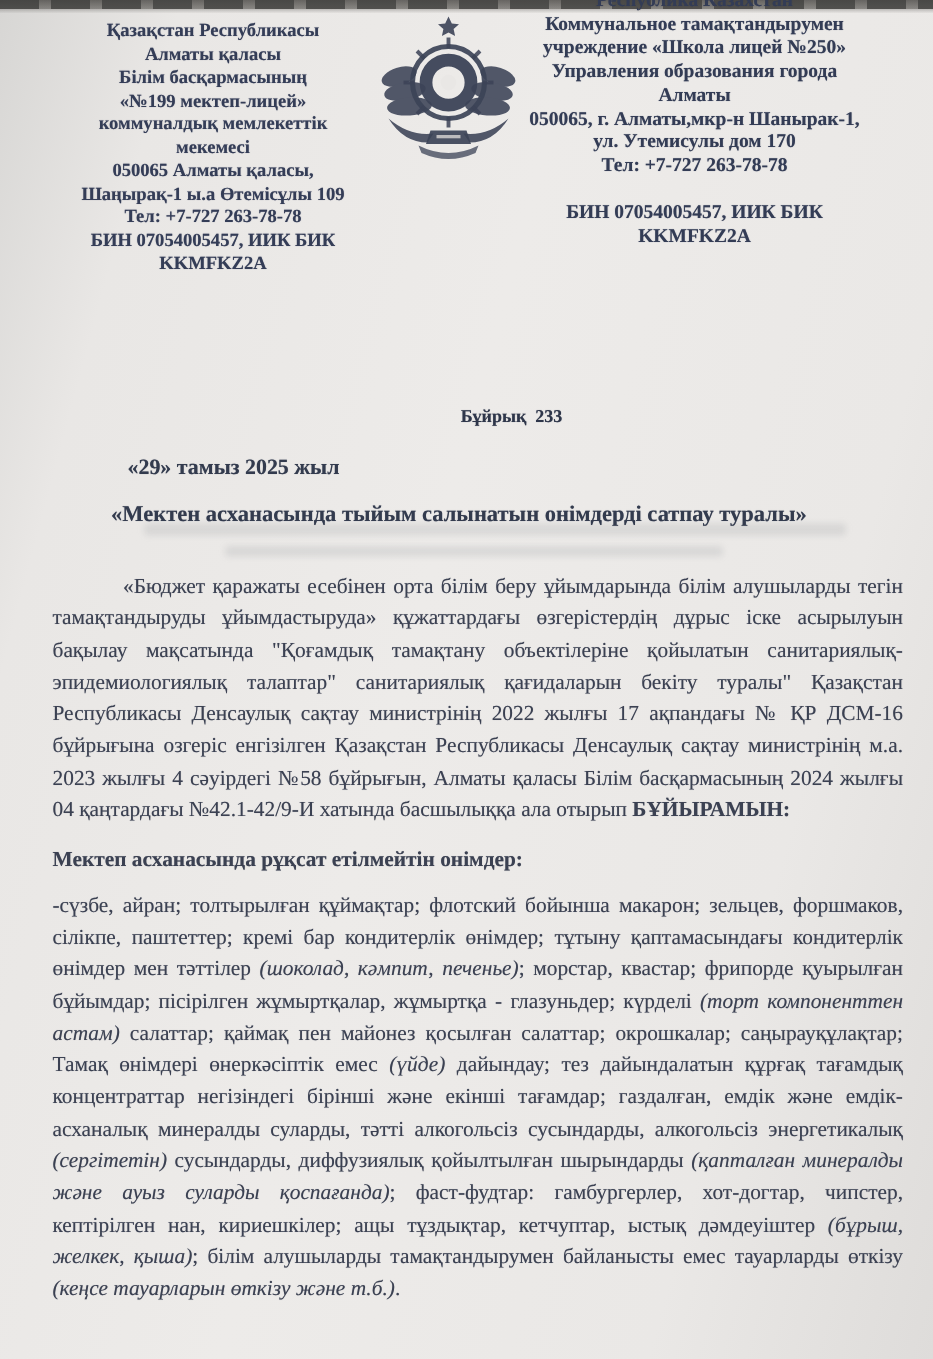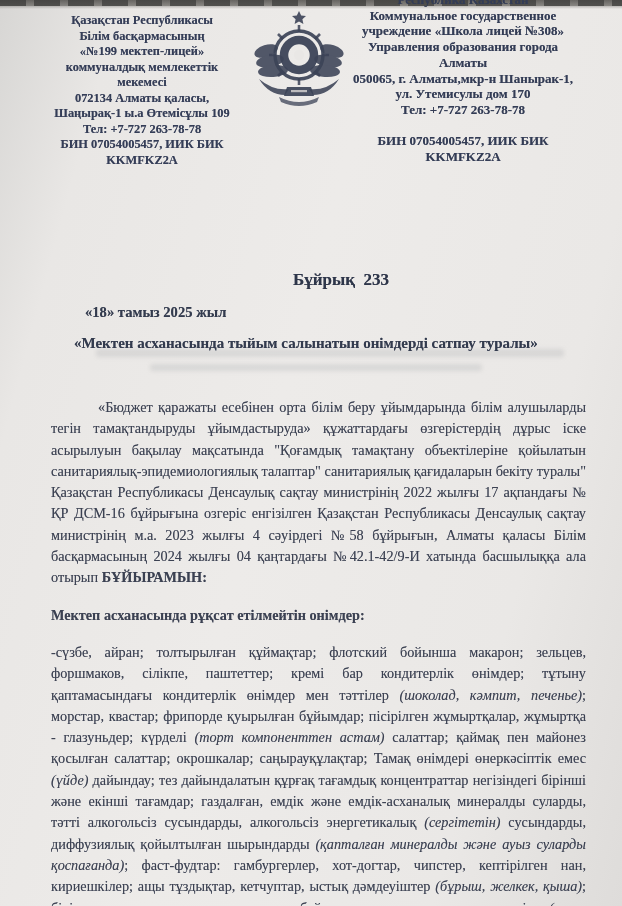--- a/index.html
+++ b/index.html
@@ -26,53 +26,54 @@
     font-weight:bold;font-size:13px;line-height:15.7px;color:#333c55;
     text-shadow:0 0 .6px rgba(51,60,85,.55);}
   .hdr-emblem{position:absolute;top:9px;left:249px;width:100px;height:106px;}
   .hline{white-space:nowrap;}
   
   .ghost{position:absolute;background:rgba(120,122,130,.16);filter:blur(2.2px);border-radius:3px;}
   .g1{top:349px;left:96px;width:468px;height:8px;}
   .g2{top:364px;left:150px;width:332px;height:7px;}
   
   .order-no{position:absolute;top:270px;left:60px;width:calc(100% - 60px);text-align:center;
-    font-weight:bold;font-size:17px;color:#2e364a;white-space:pre;
+    font-weight:bold;font-size:12px;color:#2e364a;white-space:pre;
     text-shadow:0 0 .5px rgba(46,54,74,.6);}
   .order-date{position:absolute;top:304px;left:85px;font-weight:bold;font-size:14.6px;color:#333b4e;
     text-shadow:0 0 .5px rgba(51,59,78,.55);}
   .order-subject{position:absolute;top:335px;left:74px;font-weight:bold;font-size:15px;color:#333b4e;
     white-space:nowrap;text-shadow:0 0 .5px rgba(51,59,78,.55);}
   
   .content{position:absolute;top:381px;left:35px;width:567px;
     font-size:14.25px;line-height:21.3px;text-align:justify;color:#3b4152;
     text-shadow:0 0 .5px rgba(59,65,82,.45);}
-  .content p{margin:16px;}
+  .content p{margin:0;}
   .intro{text-indent:47px;}
   .sec-head{font-weight:bold;margin-top:12px !important;}
   .list-head{font-weight:bold;margin-top:23px !important;}
   .list-body{margin-top:9px !important;}
   .it{font-style:italic;}
   .bd{font-weight:bold;}
   .emb{display:block;}
 </style>
 </head>
 <body>
 
 <div class="sheet">
 
   <div class="scan-edge-top"></div>
 
   <div class="hdr-left">
       <div class="hline">Қазақстан Республикасы</div>
+      <div class="hline">Алматы қаласы</div>
       <div class="hline">Білім басқармасының</div>
       <div class="hline">«№199 мектеп-лицей»</div>
       <div class="hline">коммуналдық мемлекеттік</div>
       <div class="hline">мекемесі</div>
-      <div class="hline">072134 Алматы қаласы,</div>
+      <div class="hline">050065 Алматы қаласы,</div>
       <div class="hline">Шаңырақ-1 ы.а Өтемісұлы 109</div>
       <div class="hline">Тел: +7-727 263-78-78</div>
       <div class="hline">БИН 07054005457, ИИК БИК</div>
       <div class="hline">KKMFKZ2A</div>
     </div>
 
   <div class="hdr-emblem">
     <svg class="emb" width="100" height="106" viewBox="0 0 100 106" xmlns="http://www.w3.org/2000/svg">
       <g fill="#3c4357" stroke="#3c4357">
 
@@ -108,38 +109,38 @@
 
         <path d="M38 78 h24 l3 9 h-30z" stroke="none" opacity=".92"></path>
         <rect x="42" y="81" width="16" height="2.2" fill="#d9d7d5" stroke="none" opacity=".8"></rect>
         <path d="M30 88 q20 10 40 0 l-2 5 q-18 8 -36 0z" stroke="none" opacity=".75"></path>
       </g>
     </svg>
   </div>
 
   <div class="hdr-right">
       <div class="hline">Республика Казахстан</div>
-      <div class="hline">Коммунальное государственное</div>
-      <div class="hline">учреждение «Школа лицей №308»</div>
+      <div class="hline">Коммунальное тамақтандырумен</div>
+      <div class="hline">учреждение «Школа лицей №250»</div>
       <div class="hline">Управления образования города</div>
       <div class="hline">Алматы</div>
       <div class="hline">050065, г. Алматы,мкр-н Шанырак-1,</div>
       <div class="hline">ул. Утемисулы дом 170</div>
       <div class="hline">Тел: +7-727 263-78-78</div>
       <div class="hline">&nbsp;</div>
       <div class="hline">БИН 07054005457, ИИК БИК</div>
       <div class="hline">KKMFKZ2A</div>
     </div>
 
   <div class="ghost g1"></div>
   <div class="ghost g2"></div>
 
   <div class="order-no">Бұйрық  233</div>
 
-  <div class="order-date">«18» тамыз 2025 жыл</div>
+  <div class="order-date">«29» тамыз 2025 жыл</div>
 
   <div class="order-subject">«Мектен асханасында тыйым салынатын онімдерді сатпау туралы»</div>
 
   <div class="content">
     <p class="intro"><span>«Бюджет қаражаты есебінен орта білім беру ұйымдарында білім алушыларды тегін тамақтандыруды ұйымдастыруда» құжаттардағы өзгерістердің дұрыс іске асырылуын бақылау мақсатында "Қоғамдық тамақтану объектілеріне қойылатын санитариялық-эпидемиологиялық талаптар" санитариялық қағидаларын бекіту туралы" Қазақстан Республикасы Денсаулық сақтау министрінің 2022 жылғы 17 ақпандағы № ҚР ДСМ-16 бұйрығына озгеріс енгізілген Қазақстан Республикасы Денсаулық сақтау министрінің м.а. 2023 жылғы 4 сәуірдегі №58 бұйрығын, Алматы қаласы Білім басқармасының 2024 жылғы 04 қаңтардағы №42.1-42/9-И хатында басшылыққа ала отырып </span><span class="bd">БҰЙЫРАМЫН:</span></p>
     <p class="sec-head">Мектеп асханасында рұқсат етілмейтін онімдер:</p>
     <p class="list-body"><span>-сүзбе, айран; толтырылған құймақтар; флотский бойынша макарон; зельцев, форшмаков, сілікпе, паштеттер; кремі бар кондитерлік өнімдер; тұтыну қаптамасындағы кондитерлік өнімдер мен тәттілер </span><span class="it">(шоколад, кәмпит, печенье)</span><span>; морстар, квастар; фрипорде қуырылған бұйымдар; пісірілген жұмыртқалар, жұмыртқа - глазуньдер; күрделі </span><span class="it">(торт компоненттен астам)</span><span> салаттар; қаймақ пен майонез қосылған салаттар; окрошкалар; саңырауқұлақтар; Тамақ өнімдері өнеркәсіптік емес </span><span class="it">(үйде)</span><span> дайындау; тез дайындалатын құрғақ тағамдық концентраттар негізіндегі бірінші және екінші тағамдар; газдалған, емдік және емдік-асханалық минералды суларды, тәтті алкогольсіз сусындарды, алкогольсіз энергетикалық </span><span class="it">(сергітетін)</span><span> сусындарды, диффузиялық қойылтылған шырындарды </span><span class="it">(қапталған минералды және ауыз суларды қоспағанда)</span><span>; фаст-фудтар: гамбургерлер, хот-догтар, чипстер, кептірілген нан, кириешкілер; ащы тұздықтар, кетчуптар, ыстық дәмдеуіштер </span><span class="it">(бұрыш, желкек, қыша)</span><span>; білім алушыларды тамақтандырумен байланысты емес тауарларды өткізу </span><span class="it">(кеңсе тауарларын өткізу және т.б.)</span><span>.</span></p>
   </div>
 
 </div>

